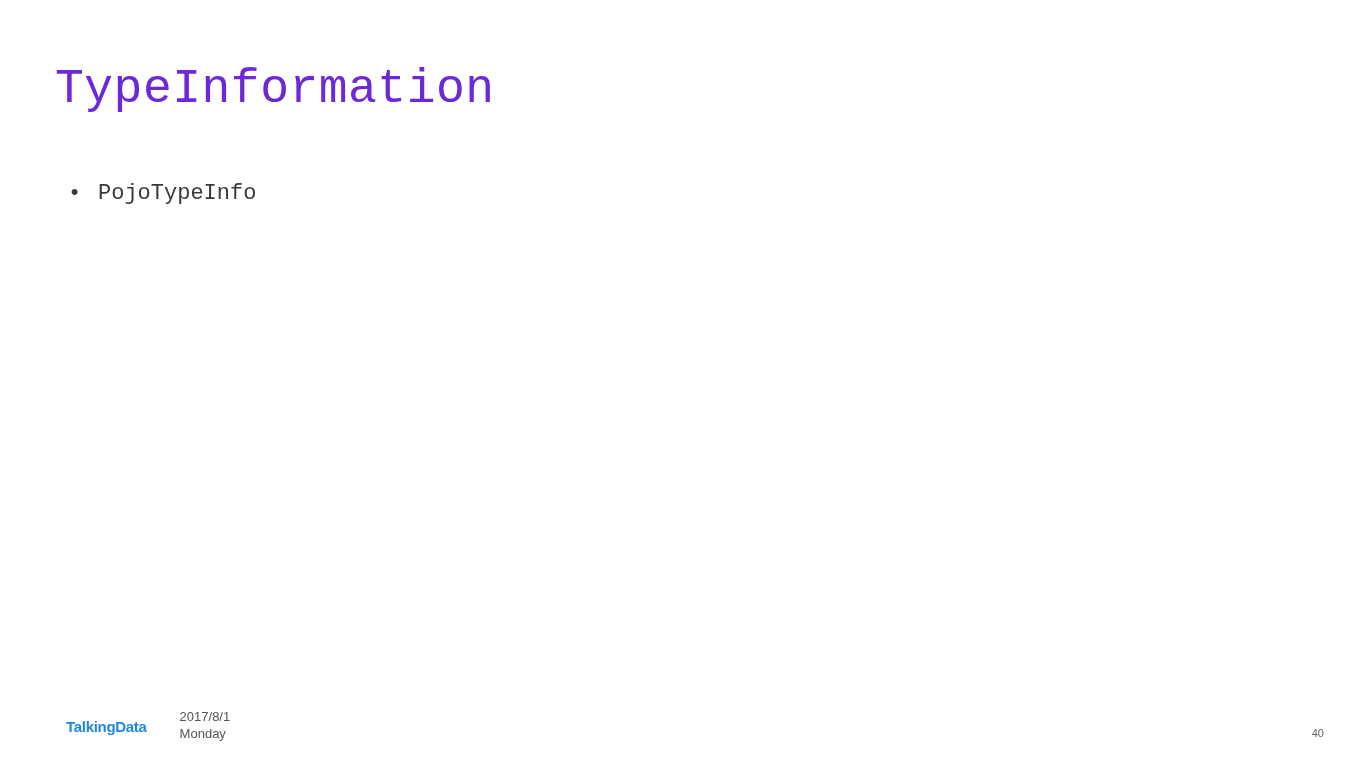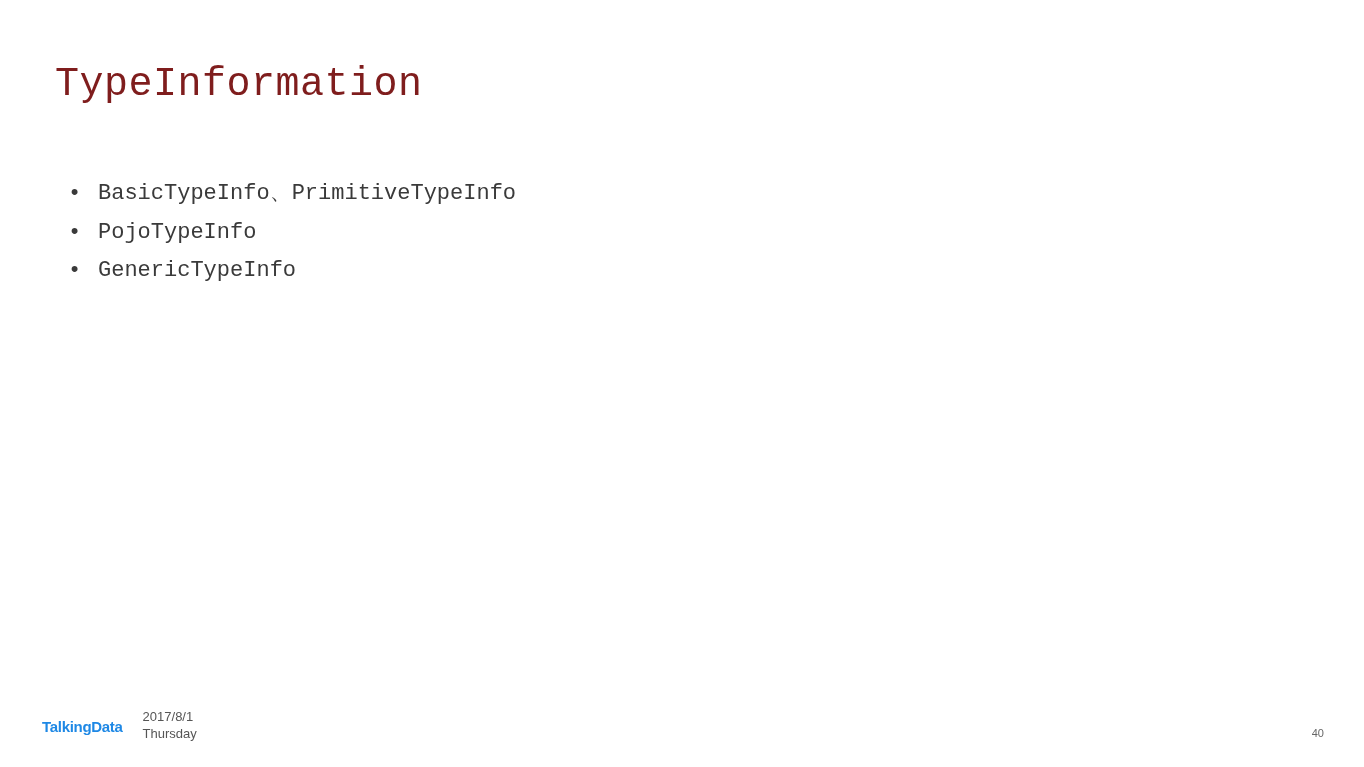--- a/index.html
+++ b/index.html
@@ -12,22 +12,22 @@
       height: 767px;
       background: #ffffff;
       position: relative;
       font-family: "Courier New", "SimSun", monospace;
       overflow: hidden;
     }
     .slide-title {
       position: absolute;
       top: 62px;
       left: 55px;
-      font-size: 40px;
-      color: #7f1d1d;
+      font-size: 48px;
+      color: #6d28d9;
       font-weight: normal;
       letter-spacing: 0.5px;
     }
     .bullet-list {
       position: absolute;
       top: 175px;
       left: 68px;
       list-style: none;
     }
     .bullet-list li {
@@ -41,24 +41,24 @@
     .bullet-list li::before {
       content: "•";
       position: absolute;
       left: 0;
       font-size: 22px;
       color: #3a3a3a;
     }
     .footer {
       position: absolute;
       bottom: 24px;
-      left: 42px;
+      left: 66px;
       display: flex;
       align-items: center;
-      gap: 20px;
+      gap: 33px;
       justify-content: space-between;
     }
     .logo {
       font-family: Arial, sans-serif;
       font-weight: bold;
       font-size: 15px;
       color: #1e88e5;
       letter-spacing: -0.3px;
     }
     .date-block {
@@ -75,26 +75,24 @@
       font-size: 11px;
       color: #666;
     }
   </style>
 </head>
 <body>
 
 <h1 class="slide-title">TypeInformation</h1>
 
 <ul class="bullet-list">
-  <li>BasicTypeInfo、PrimitiveTypeInfo</li>
   <li>PojoTypeInfo</li>
-  <li>GenericTypeInfo</li>
 </ul>
 
 <div class="footer">
   <span class="logo">TalkingData</span>
   <div class="date-block">
     <div>2017/8/1</div>
-    <div>Thursday</div>
+    <div>Monday</div>
   </div>
 </div>
 
 <div class="page-number">40</div>
 
 </body></html>

